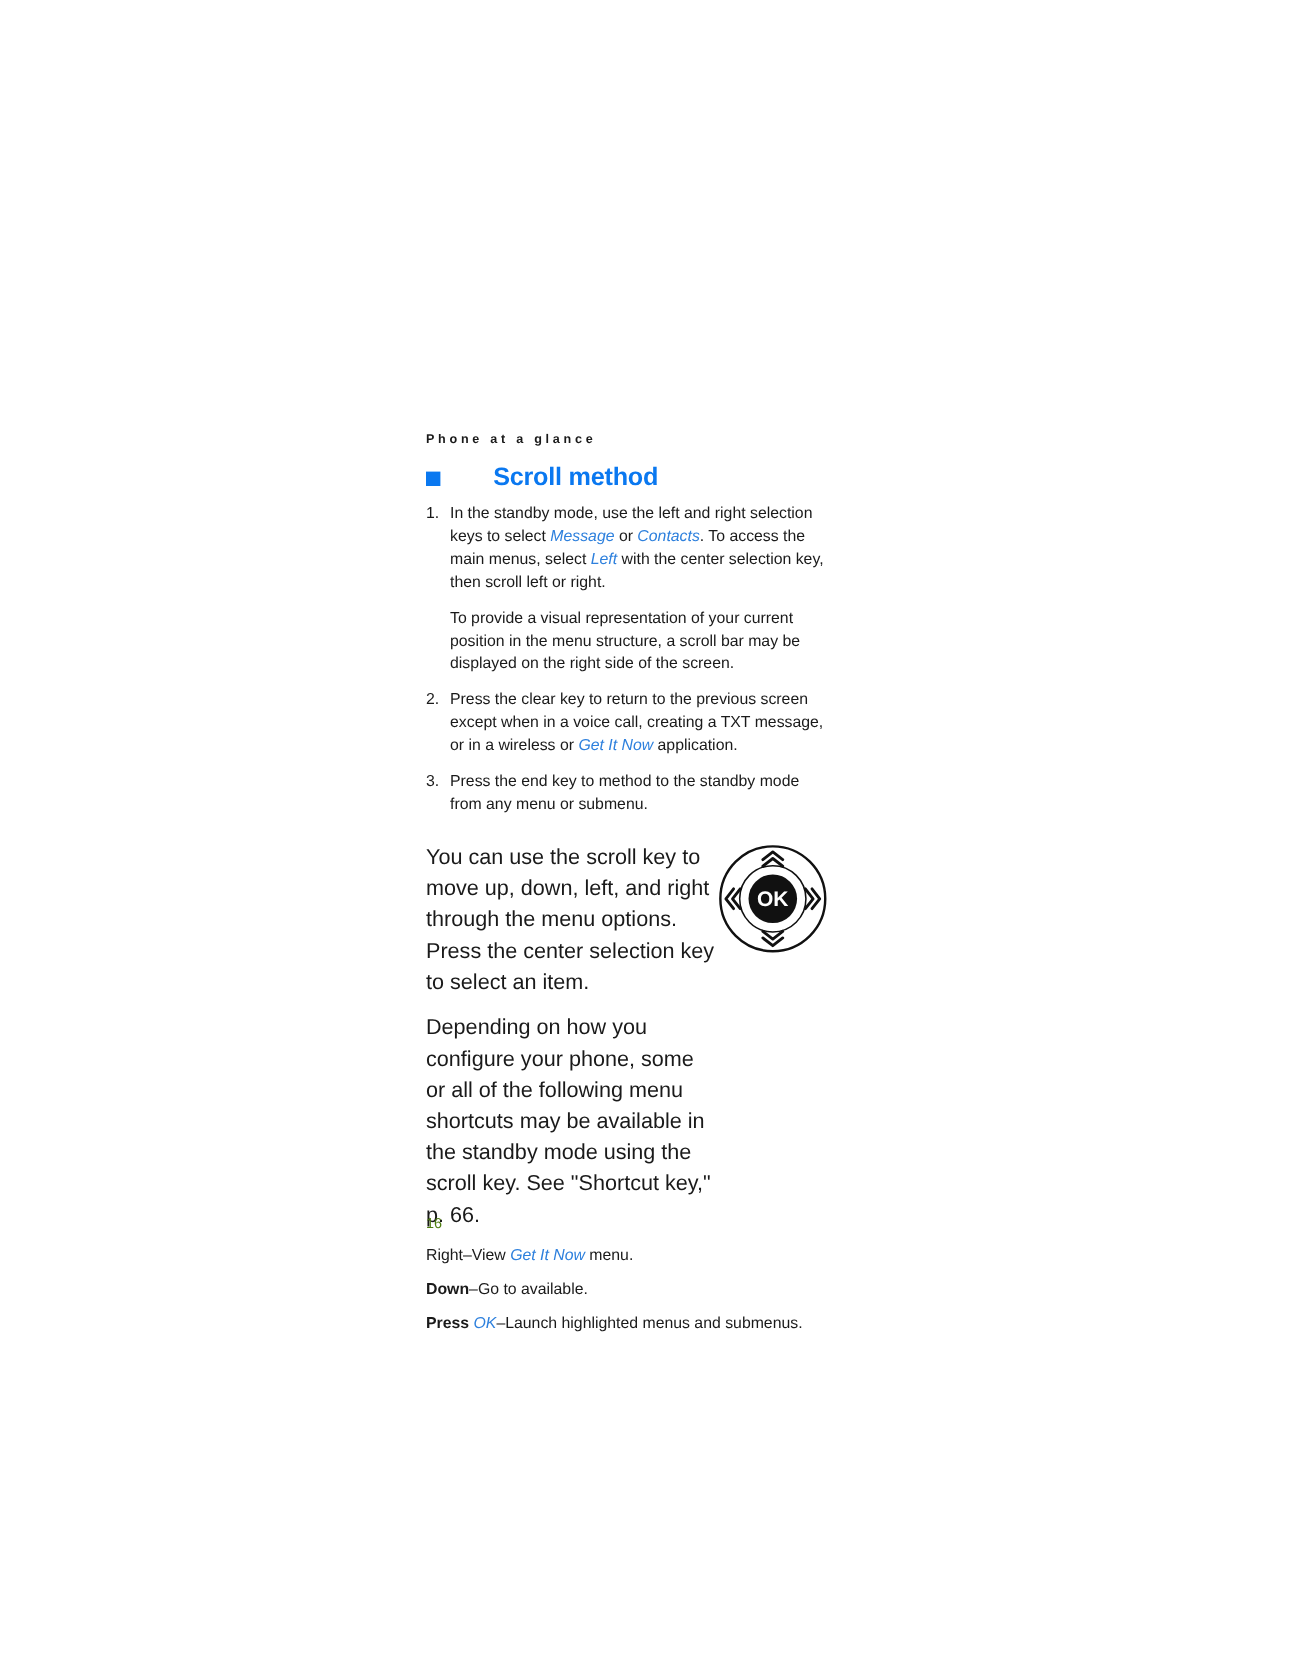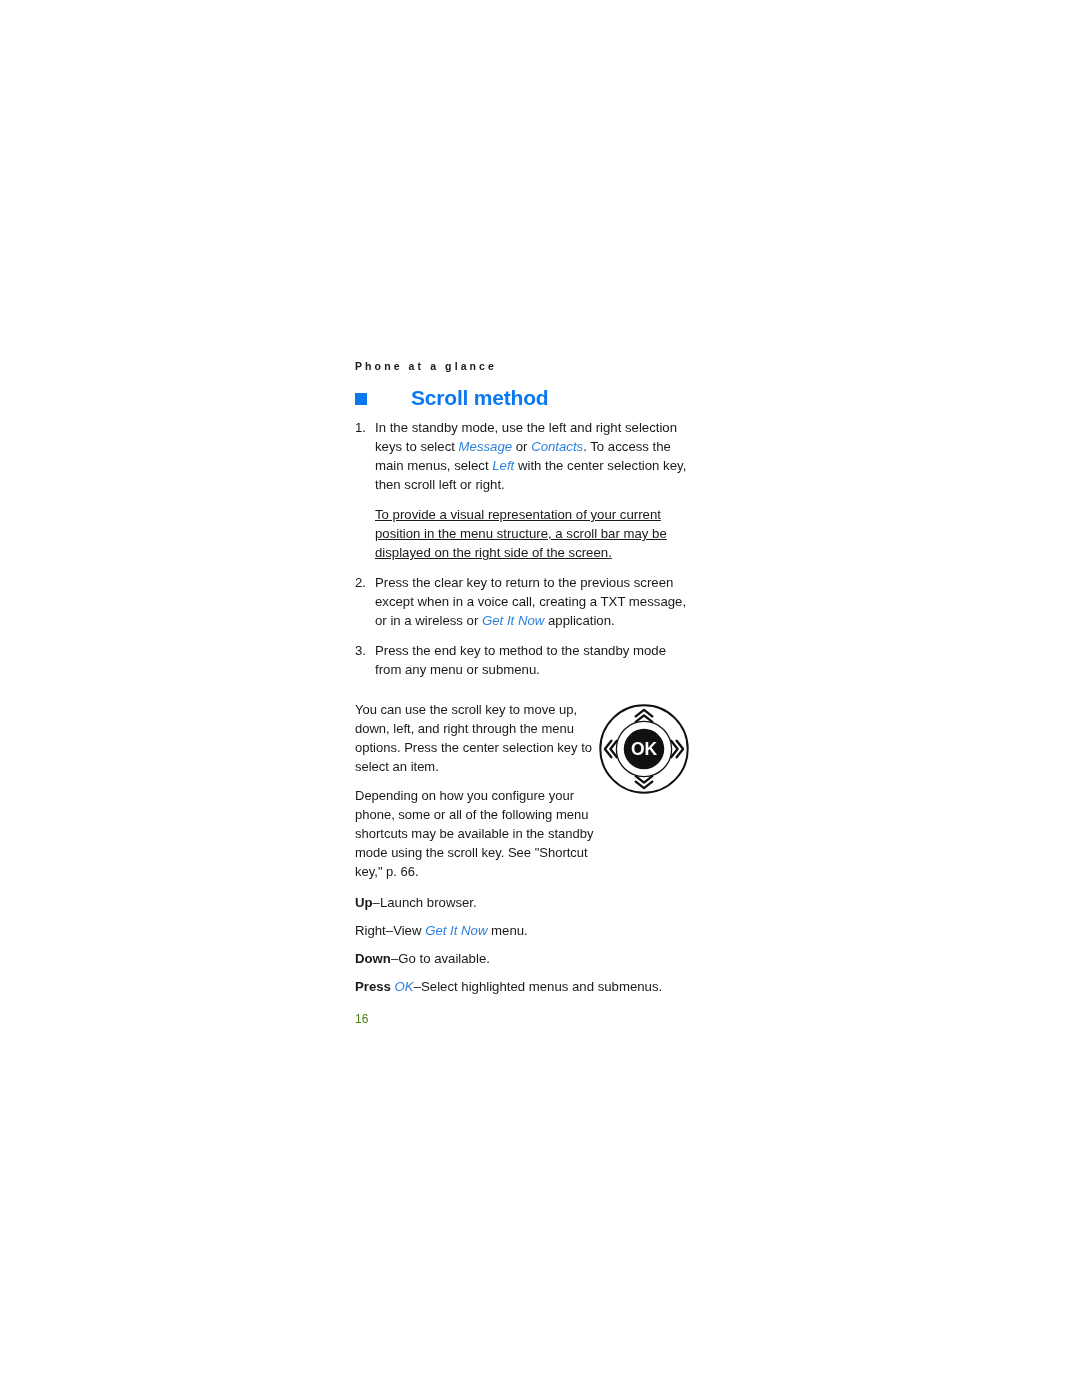--- a/index.html
+++ b/index.html
@@ -73,37 +73,36 @@
     flex: none;
     text-align: left;
   }
   .numbered-item .itxt { flex: 1; }
 
   .indent-para {
     margin-left: 20px;
     margin-bottom: 11px;
     font-size: 13.2px;
     line-height: 1.44;
-    text-decoration: underline;
   }
 
   .lnk {
     color: #2E80DD;
     font-style: italic;
   }
 
   
   .scrollkey-section { margin-top: 22px; }
 
   .sk-wrap {
     position: relative;
   }
 
   .sk-text {
-    font-size: 13px;
+    font-size: 18px;
     line-height: 1.45;
     width: 243px;
   }
   .sk-para { margin: 0 0 11px 0; }
 
   .scroll-graphic {
     position: absolute;
     left: 243px;
     top: 2px;
     width: 92px;
@@ -195,24 +194,23 @@
             </g>
           </svg>
         </div>
 
         <div class="sk-text">
           <p class="sk-para">You can use the scroll key to move up, down, left, and right through the menu options. Press the center selection key to select an item.</p>
           <p class="sk-para">Depending on how you configure your phone, some or all of the following menu shortcuts may be available in the standby mode using the scroll key. See "Shortcut key," p. 66.</p>
         </div>
 
         <div class="shortcut-list">
-          <div class="sc-item"><span style="font-weight: bold;">Up</span><span>–Launch browser.</span></div>
           <div class="sc-item"><span style="font-weight: normal;">Right</span><span>–View </span><span class="lnk">Get It Now</span><span> menu.</span></div>
           <div class="sc-item"><span style="font-weight: bold;">Down</span><span>–Go to available.</span></div>
-          <div class="sc-item"><span style="font-weight: bold;">Press </span><span class="lnk">OK</span><span>–Select highlighted menus and submenus.</span></div>
+          <div class="sc-item"><span style="font-weight: bold;">Press </span><span class="lnk">OK</span><span>–Launch highlighted menus and submenus.</span></div>
         </div>
 
       </div>
     </div>
 
   </div>
 
   <div class="folio">16</div>
 
 </div>

